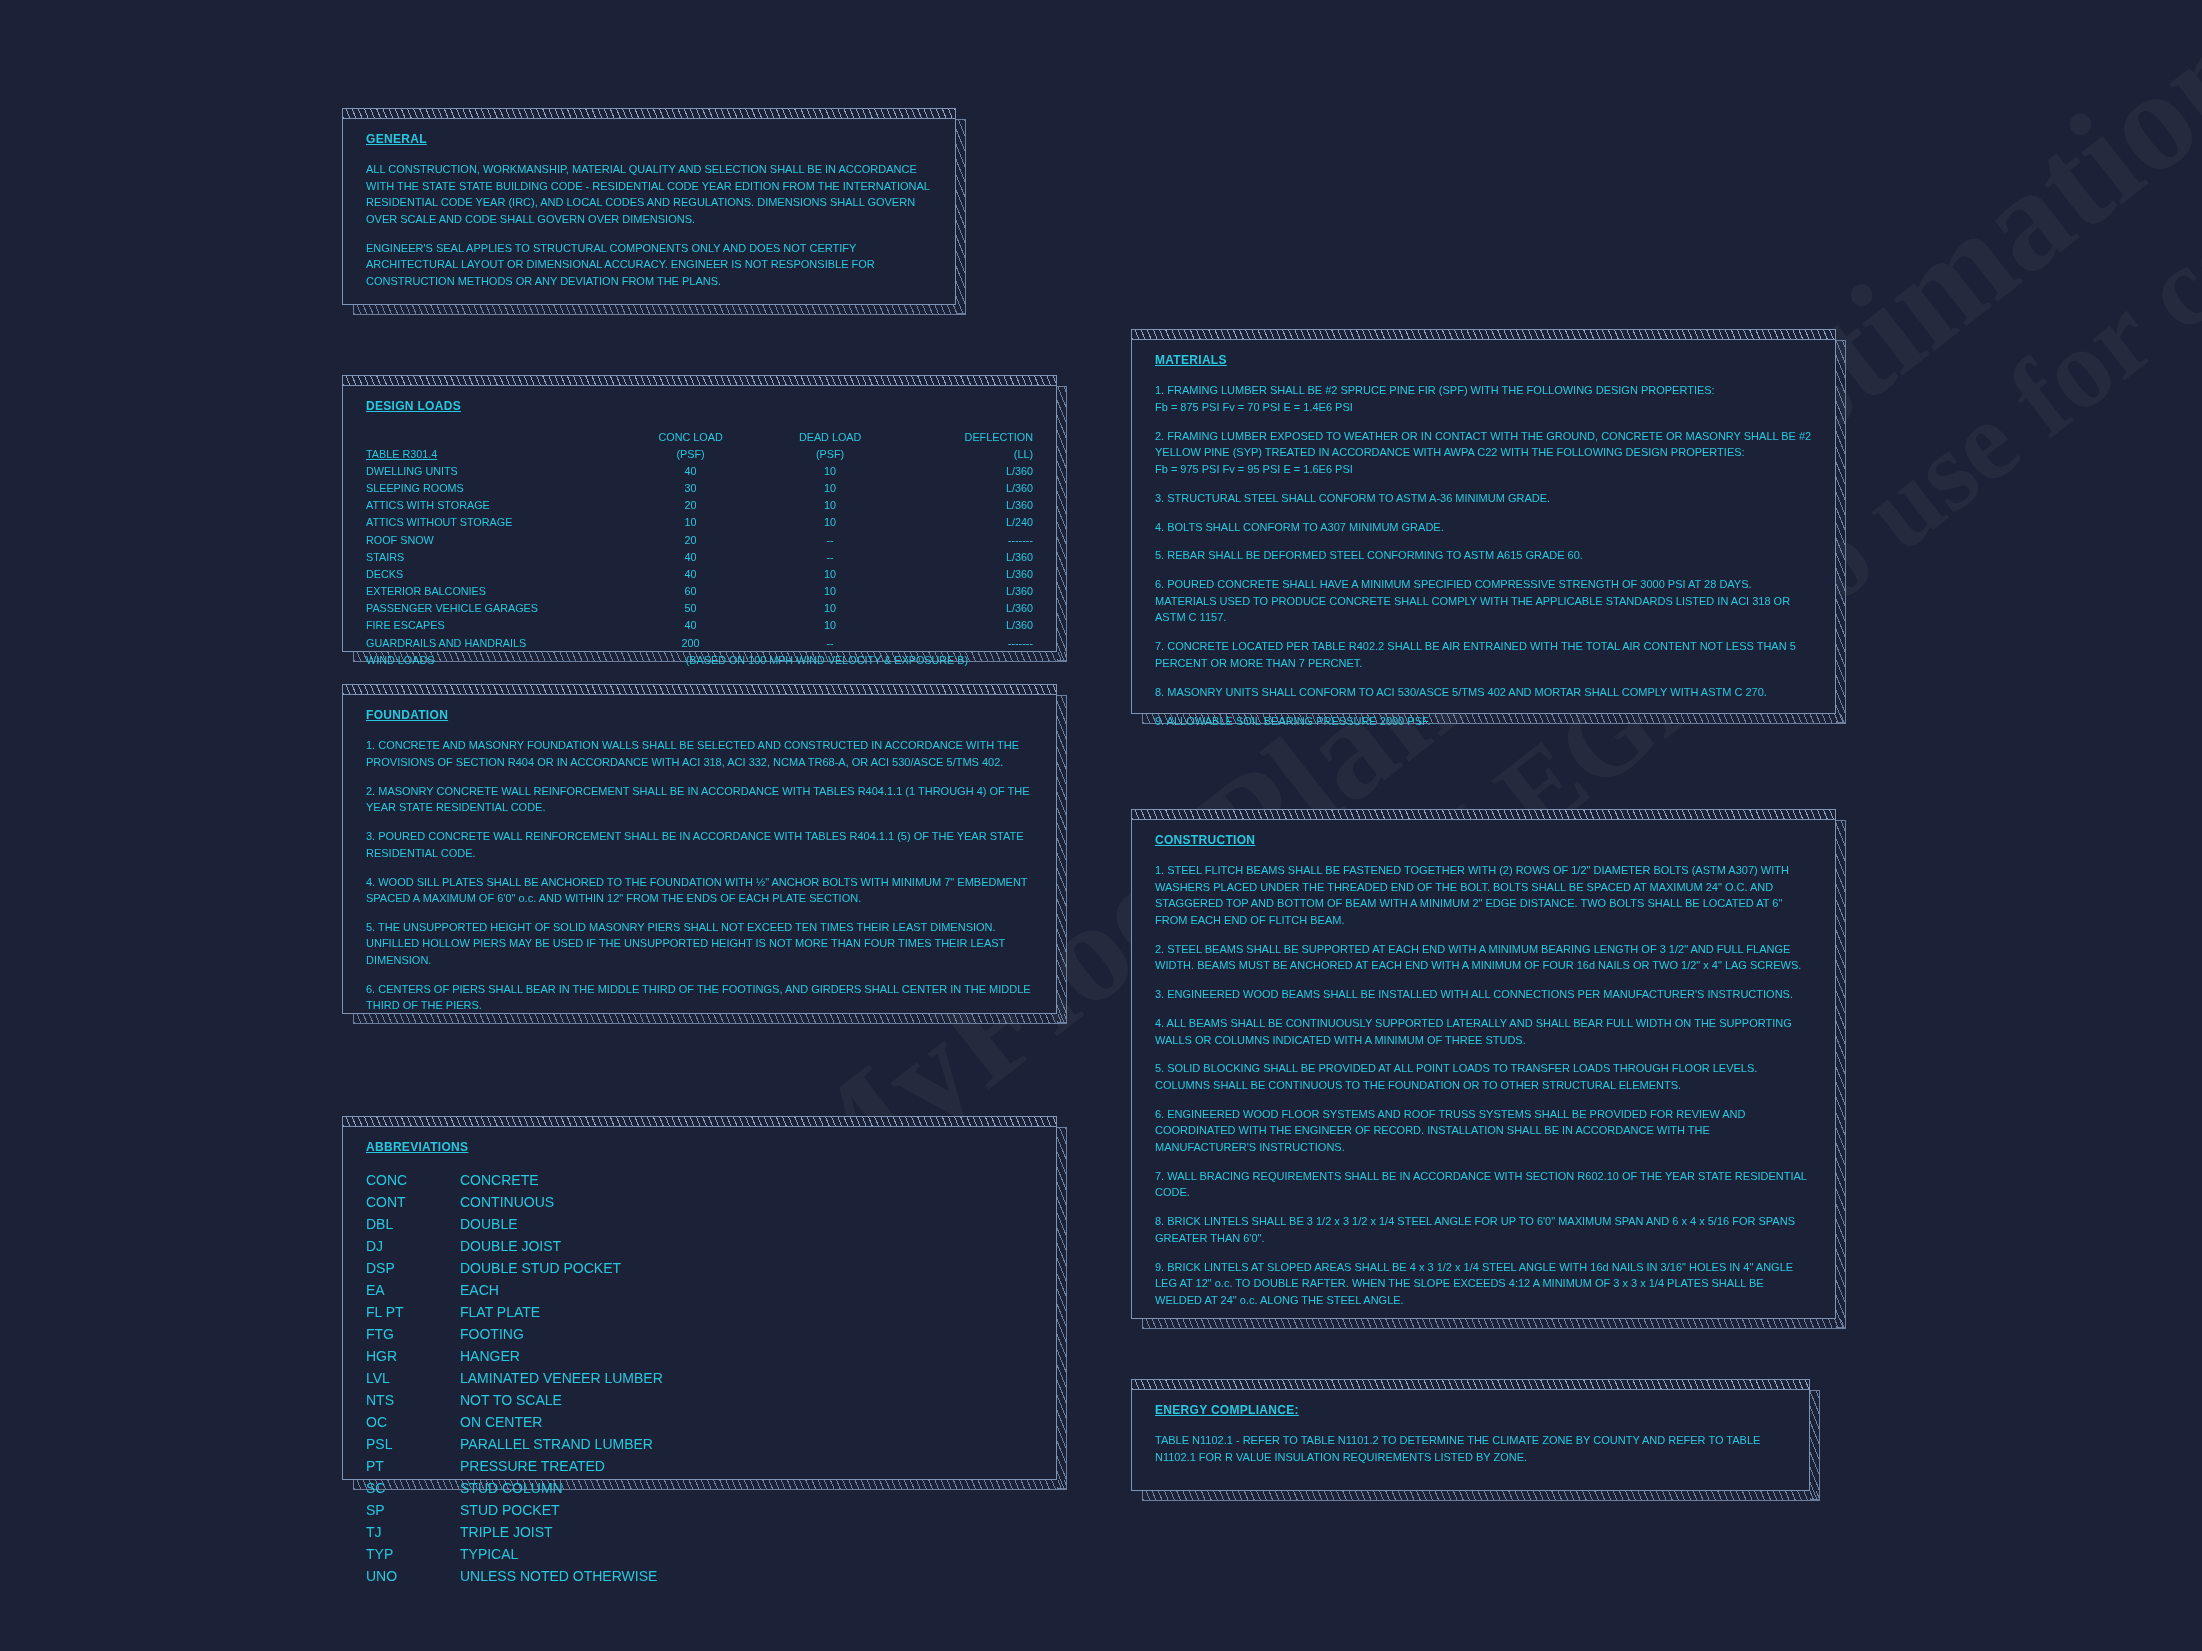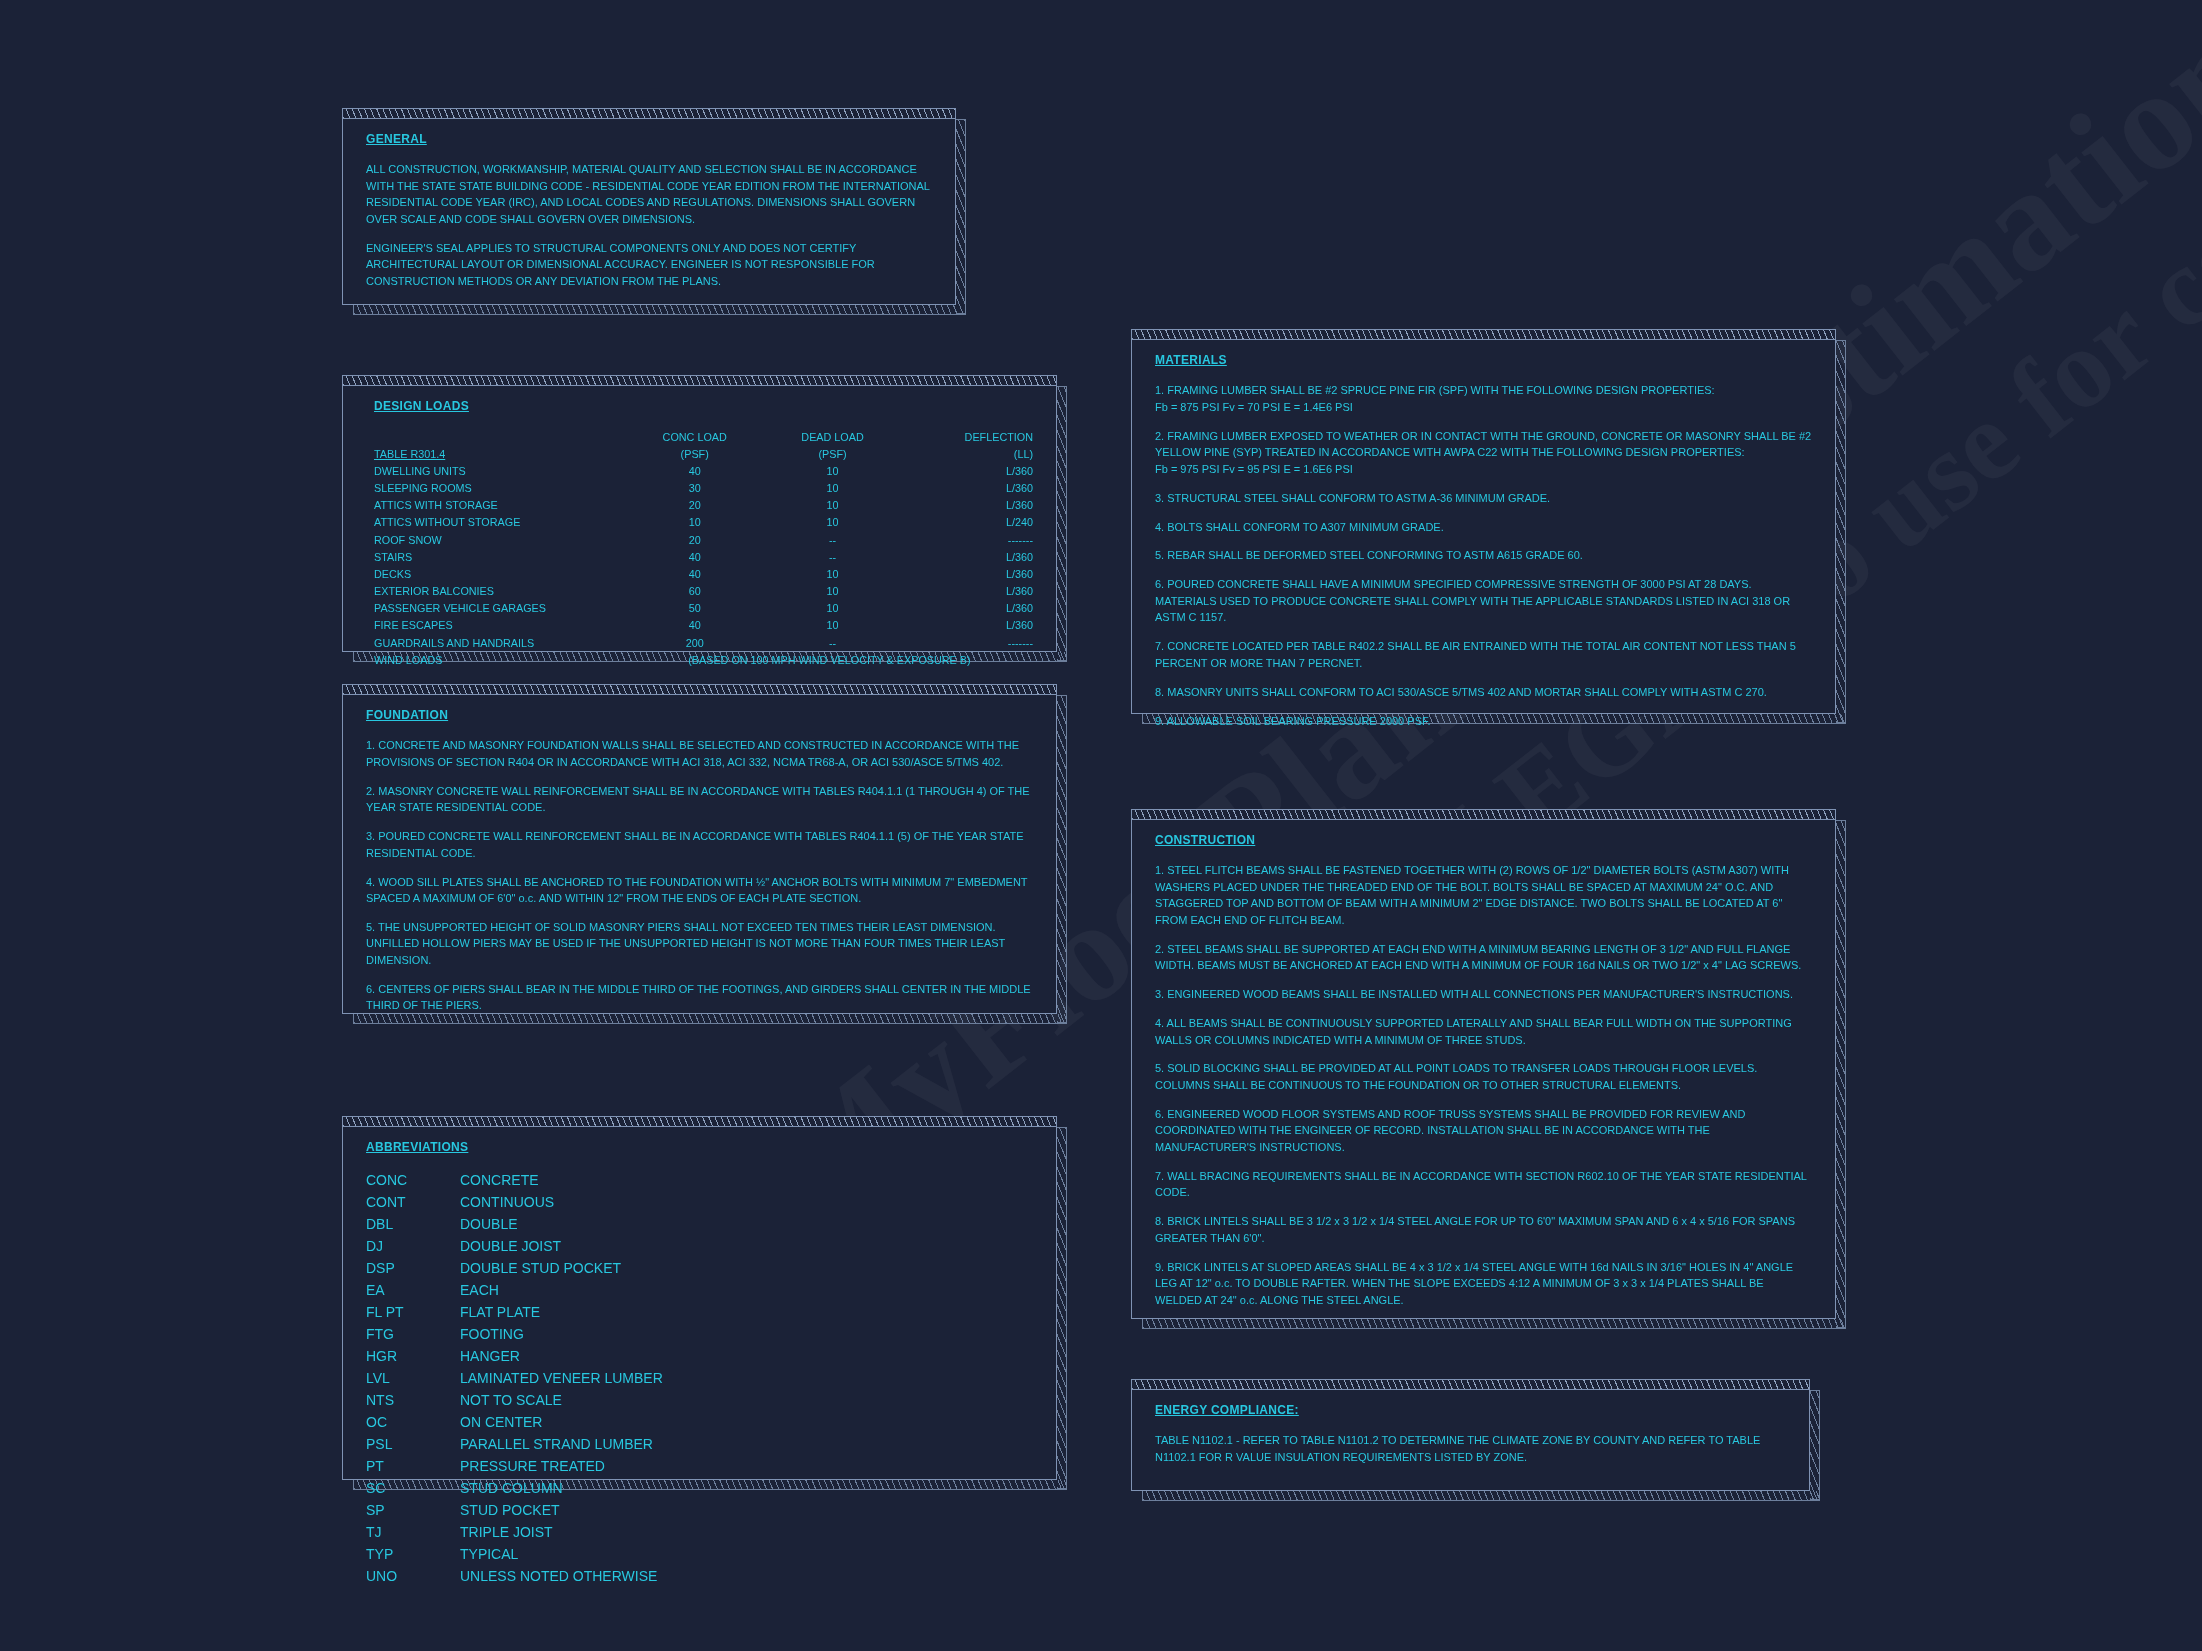--- a/index.html
+++ b/index.html
@@ -156,21 +156,21 @@
 <div class="panel" style="left:342px; top:108px; width:614px; height:197px;">
   <div class="shadow-right"></div>
   <div class="shadow-bottom"></div>
   <div class="panel-body">
     <div class="sect-title">GENERAL</div>
     <p class="para">ALL CONSTRUCTION, WORKMANSHIP, MATERIAL QUALITY AND SELECTION SHALL BE IN ACCORDANCE WITH THE STATE STATE BUILDING CODE - RESIDENTIAL CODE YEAR EDITION FROM THE INTERNATIONAL RESIDENTIAL CODE YEAR (IRC), AND LOCAL CODES AND REGULATIONS.  DIMENSIONS SHALL GOVERN OVER SCALE AND CODE SHALL GOVERN OVER DIMENSIONS.</p>
     <p class="para">ENGINEER'S SEAL APPLIES TO STRUCTURAL COMPONENTS ONLY AND DOES NOT CERTIFY ARCHITECTURAL LAYOUT OR DIMENSIONAL ACCURACY.  ENGINEER IS NOT RESPONSIBLE FOR CONSTRUCTION METHODS OR ANY DEVIATION FROM THE PLANS.</p>
   </div>
 </div>
 
-<div class="panel" style="left:342px; top:375px; width:715px; height:277px;padding-left:8px;">
+<div class="panel" style="left:342px; top:375px; width:715px; height:277px;">
   <div class="shadow-right"></div>
   <div class="shadow-bottom"></div>
   <div class="panel-body">
     <div class="sect-title">DESIGN LOADS</div>
     <table class="loads">
       <tbody>
           <tr class="hdr">
         <td class="c1"></td>
         <td class="c2">CONC LOAD</td>
         <td class="c3">DEAD LOAD</td>

